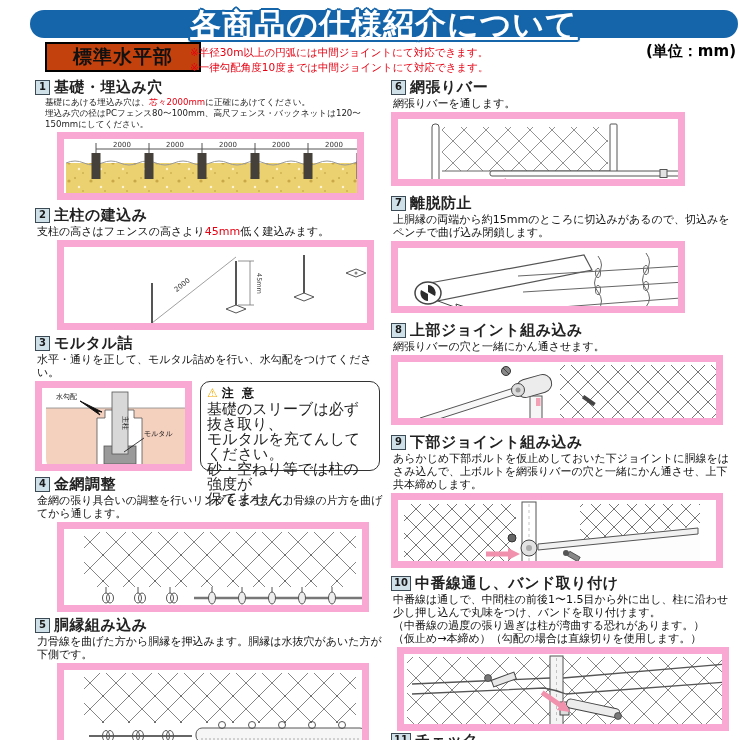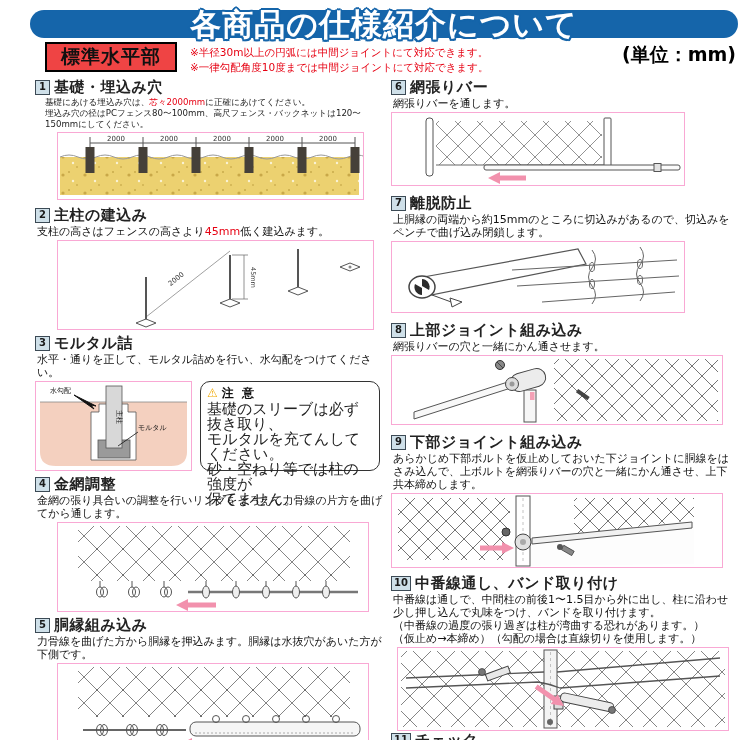--- a/index.html
+++ b/index.html
@@ -6,43 +6,43 @@
   html,body { width:740px; height:740px; overflow:hidden; background:#fff;
     font-family:"DejaVu Sans","Liberation Sans",sans-serif; }
   .page { position:relative; width:740px; height:740px; background:#fff; }
 
   
   .banner { position:absolute; left:30px; top:10px; width:708px; height:28px;
     background:#1565aa; border-radius:14px; }
   .banner-title { position:absolute; left:0; right:0; top:-6px; text-align:center;
     font-size:31px; font-weight:bold; color:#fff; letter-spacing:1px;
     text-shadow:2px 0 0 #1565aa,-2px 0 0 #1565aa,0 2px 0 #1565aa,0 -2px 0 #1565aa,
-      1.5px 1.5px 0 #1565aa,-1.5px -1.5px 0 #1565aa,1.5px -1.5px 0 #1565aa,-1.5px 1.5px 0 #1565aa; }
-  .part-box { position:absolute; left:45px; top:42px; width:132px; height:30px;
-    border:2px solid #000; background:#ef4444; display:flex; align-items:center; justify-content:center;
+      1.5px 1.5px 0 #1565aa,-1.5px -1.5px 0 #1565aa,1.5px -1.5px 0 #1565aa,-1.5px 1.5px 0 #1565aa;text-decoration:underline; }
+  .part-box { position:absolute; left:45px; top:42px; width:156px; height:30px;
+    border:2px solid #000; background:#c2410c; display:flex; align-items:center; justify-content:center;
     font-size:19px; font-weight:bold; color:#111; letter-spacing:1px; }
   .header-notes { position:absolute; left:190px; top:45px; font-size:10.5px; line-height:15px;
     color:#e60012; font-weight:normal; }
-  .unit { position:absolute; right:4px; top:42px; font-size:19px; font-weight:bold; color:#000;margin-left:29px; }
+  .unit { position:absolute; right:4px; top:42px; font-size:15px; font-weight:bold; color:#000;margin-left:29px; }
 
   
   .col { position:absolute; top:78px; }
   .col-left  { left:35px;  width:352px; }
   .col-right { left:391px; width:347px; }
 
   
   .sec-head { display:flex; align-items:center; gap:4px; height:18px; }
   .badge { display:inline-flex; align-items:center; justify-content:center;
     min-width:15px; height:15px; padding:0 2px; background:#cfe0e9; border:1px solid #3c4a55;
     font-size:10px; font-weight:bold; color:#1a1a1a; line-height:1; }
   .sec-title { font-size:15px; font-weight:bold; color:#222; letter-spacing:0.5px; }
   .sec-desc { font-size:11px; line-height:13px; color:#111; margin:1px 0 2px 2px; }
   .sec-desc .red, .small-notes .red { color:#e60012; }
   .small-notes { font-size:8.6px; line-height:11px; color:#222; margin:1px 0 2px 10px; }
-  .diagram { border:1px solid #f9a8d4; background:#fff; overflow:hidden; }
+  .diagram { border:7px solid #f9a8d4; background:#fff; overflow:hidden; }
   .d1 { margin-left:22px; width:307px; height:68px; }
   .d2 { margin-left:22px; width:317px; height:90px; }
   .d3row { display:flex; gap:8px; }
   .d3 { width:157px; height:90px; }
   .warnbox { width:180px; height:90px; border:1.5px solid #333; border-radius:10px;
     padding:3px 6px; background:#fff; }
   .warn-head { font-size:12px; font-weight:bold; color:#111; letter-spacing:2px; }
   .warn-icon { color:#f0a800; font-size:12px; margin-right:2px; }
   .warn-line { font-size:15px; line-height:15px; color:#222; }
   .d4 { margin-left:22px; width:312px; height:90px; }

